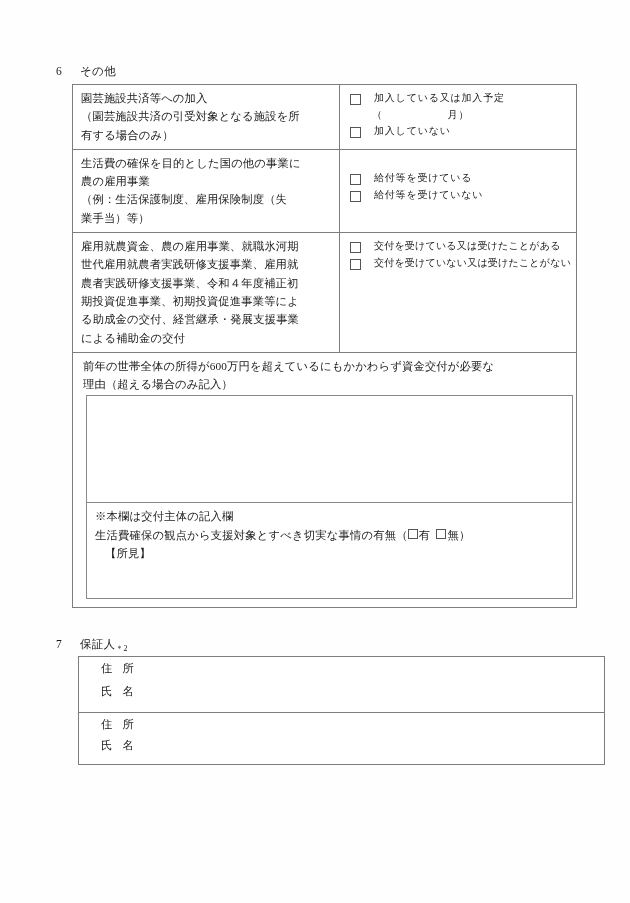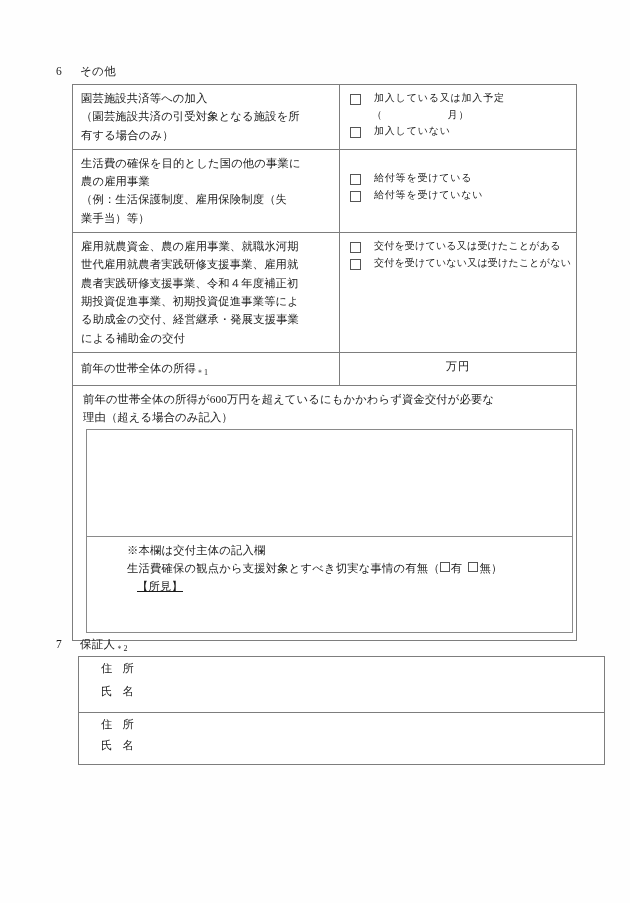--- a/index.html
+++ b/index.html
@@ -111,25 +111,23 @@
     box-sizing: border-box;
   }
   .reason-wrap {
     padding: 4px 6px 0 8px;
   }
   .note-box-text {
     font-size: 11.3px;
     line-height: 1.6;
     padding: 4px 6px 6px 8px;
     letter-spacing: 0.2px;
-    margin-left: 32px;
   }
   .note-indent {
     padding-left: 10px;
-    text-decoration: underline;
   }
   .inline-cbox {
     display: inline-block;
     width: 8px;
     height: 8px;
     border: 1px solid #555;
     margin-right: 1px;
     position: relative;
     top: 0px;
     background: #fff;
@@ -229,30 +227,20 @@
             <span class="opt-text tight">交付を受けている又は受けたことがある</span>
           </div>
           <div class="opt-row">
             <span class="cbox"></span>
             <span class="opt-text tight">交付を受けていない又は受けたことがない</span>
           </div>
         </div>
       </td>
     </tr>
 
-    <tr>
-      <td style="height:27px;">
-        <div class="cell-pad label-text" style="padding-top:6px;">
-          <span>前年の世帯全体の所得</span><span class="sup-mark">＊1</span>
-        </div>
-      </td>
-      <td>
-        <div class="center-cell">万円</div>
-      </td>
-    </tr>
 
     <tr>
       <td colspan="2" style="height:254px;">
         <div class="cell-pad label-text" style="padding:4px 6px 2px 10px;">
           <span class="indent1">前年の世帯全体の所得が600万円を超えているにもかかわらず資金交付が必要な</span>
           <span class="indent1">理由（超える場合のみ記入）</span>
         </div>
         <div class="reason-wrap" style="padding:0 0 0 13px;">
           <div class="inner-box" style="width:487px; height:108px;"></div>
           <div class="inner-box" style="width:487px; height:96px; border-top:none;">

